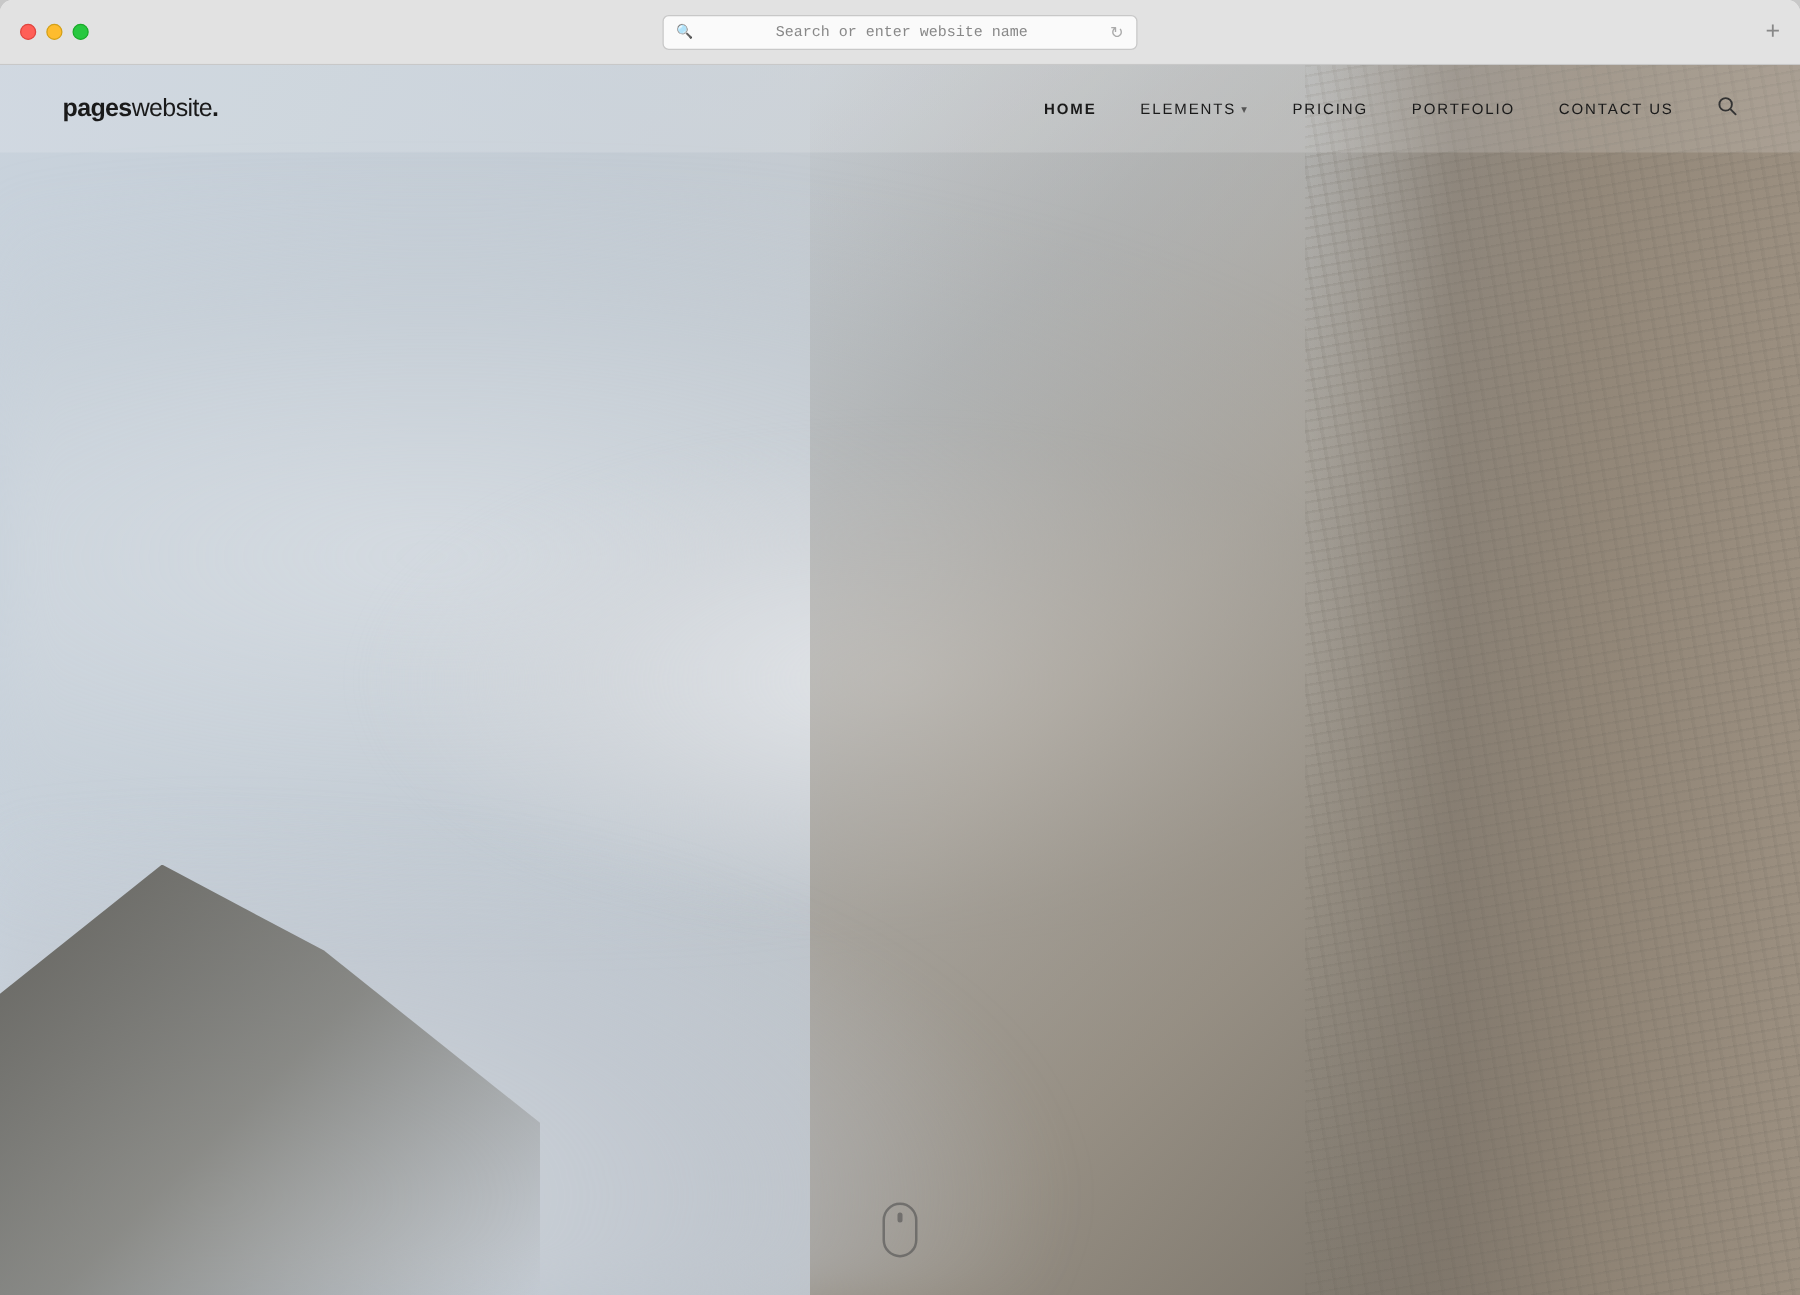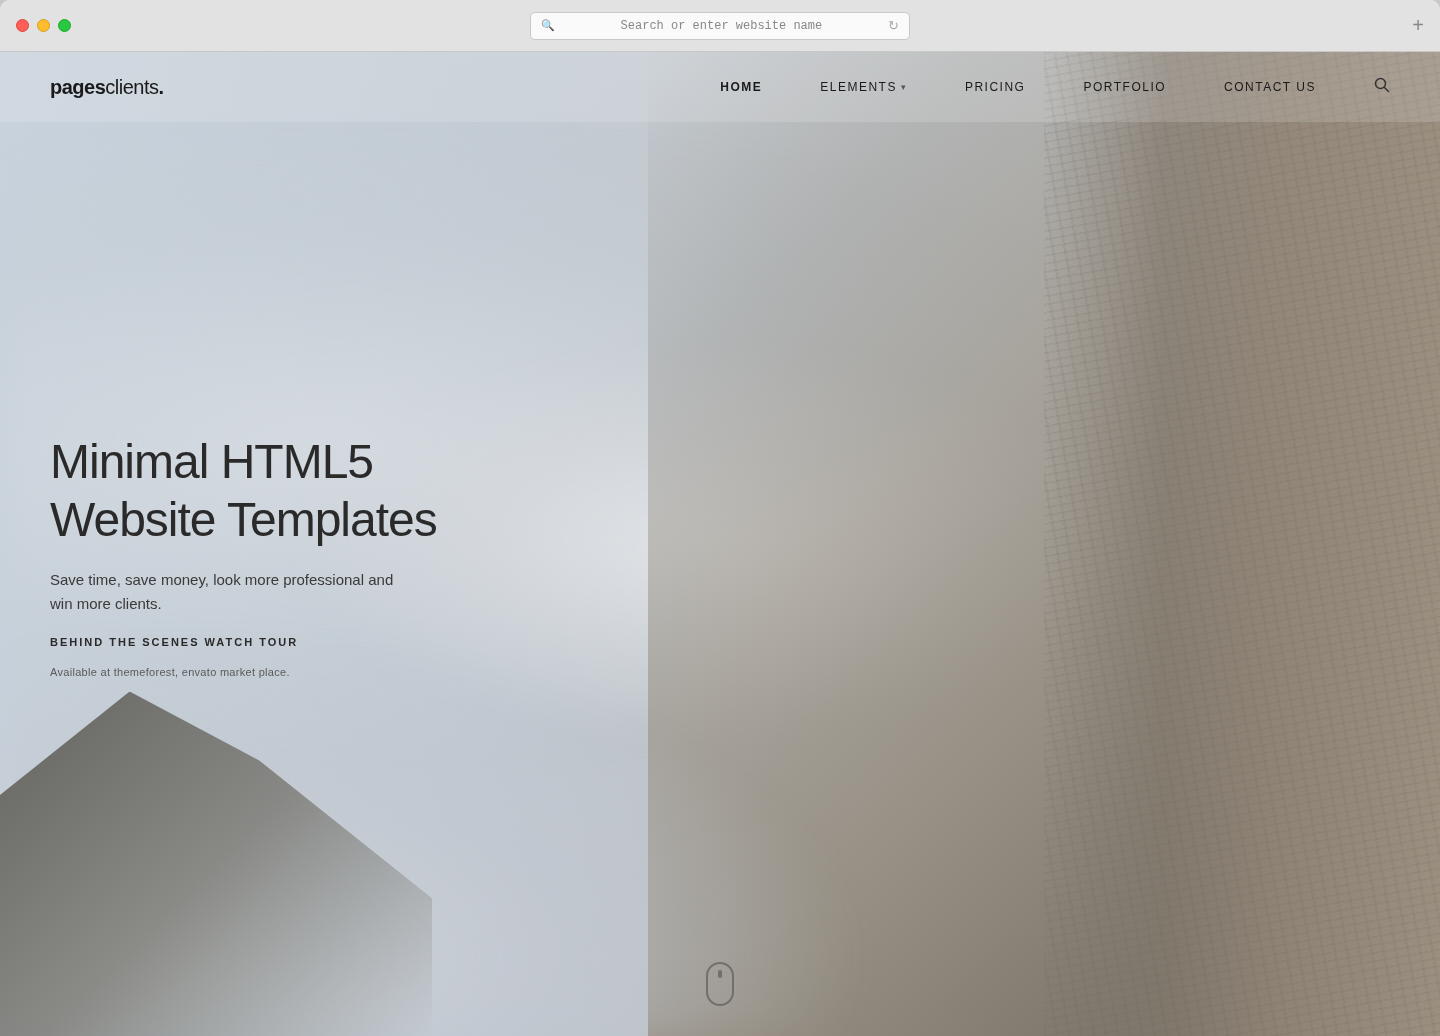--- a/index.html
+++ b/index.html
@@ -279,21 +279,20 @@
       font-size: 12px;
       font-weight: 500;
       letter-spacing: 1.5px;
       color: #1a1a1a;
       cursor: pointer;
       text-transform: uppercase;
       text-decoration: none;
       display: flex;
       align-items: center;
       gap: 4px;
-      margin-left: 23px;
     }
 
     .nav-item.active {
       color: #1a1a1a;
       font-weight: 700;
     }
 
     .nav-dropdown-arrow {
       font-size: 9px;
       color: #555;
@@ -411,21 +410,21 @@
     <div class="fog-layer-1"></div>
     <div class="mountain-right">
       <div class="rock-texture"></div>
     </div>
     <div class="fog-layer-3"></div>
     <div class="rock-foreground-left"></div>
 
     <nav class="navbar">
       <a class="logo" href="#">
         <span class="logo-pages">pages</span>
-        <span class="logo-frontend">clients</span>
+        <span class="logo-frontend">website</span>
         <span class="logo-dot">.</span>
       </a>
 
       <ul class="nav-menu">
         <li class="nav-item active">HOME</li>
         <li class="nav-item">
           ELEMENTS
           <span class="nav-dropdown-arrow">▾</span>
         </li>
         <li class="nav-item">PRICING</li>
@@ -435,26 +434,20 @@
           <span class="nav-search-icon">
             <svg width="16" height="16" viewBox="0 0 16 16" fill="none" xmlns="http://www.w3.org/2000/svg">
               <circle cx="6.5" cy="6.5" r="5" stroke="#333" stroke-width="1.5"></circle>
               <line x1="10.5" y1="10.5" x2="14.5" y2="14.5" stroke="#333" stroke-width="1.5" stroke-linecap="round"></line>
             </svg>
           </span>
         </li>
       </ul>
     </nav>
 
-    <div class="hero-content">
-      <h1 class="hero-title">Minimal HTML5 Website Templates</h1>
-      <p class="hero-subtitle">Save time, save money, look more professional and win more clients.</p>
-      <a class="hero-cta-link">BEHIND THE SCENES WATCH TOUR</a>
-      <span class="hero-note">Available at themeforest, envato market place.</span>
-    </div>
 
     <div class="scroll-indicator">
       <div class="scroll-mouse">
         <div class="scroll-dot"></div>
       </div>
     </div>
 
   </div>
 </div>
 

